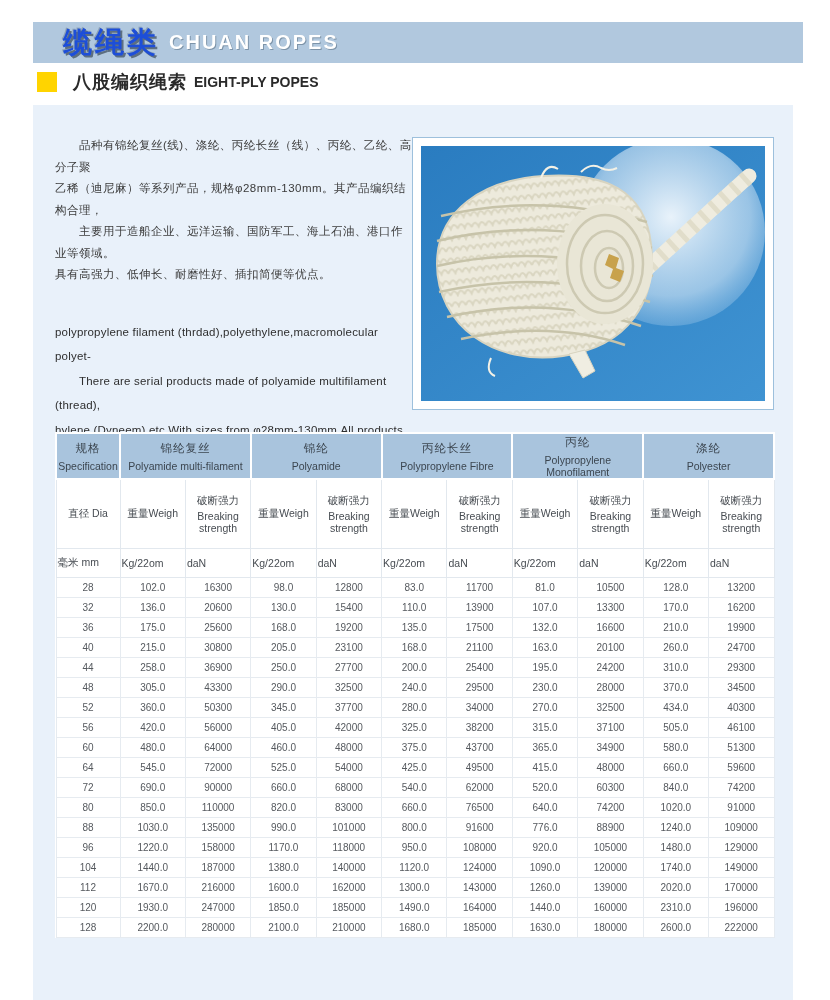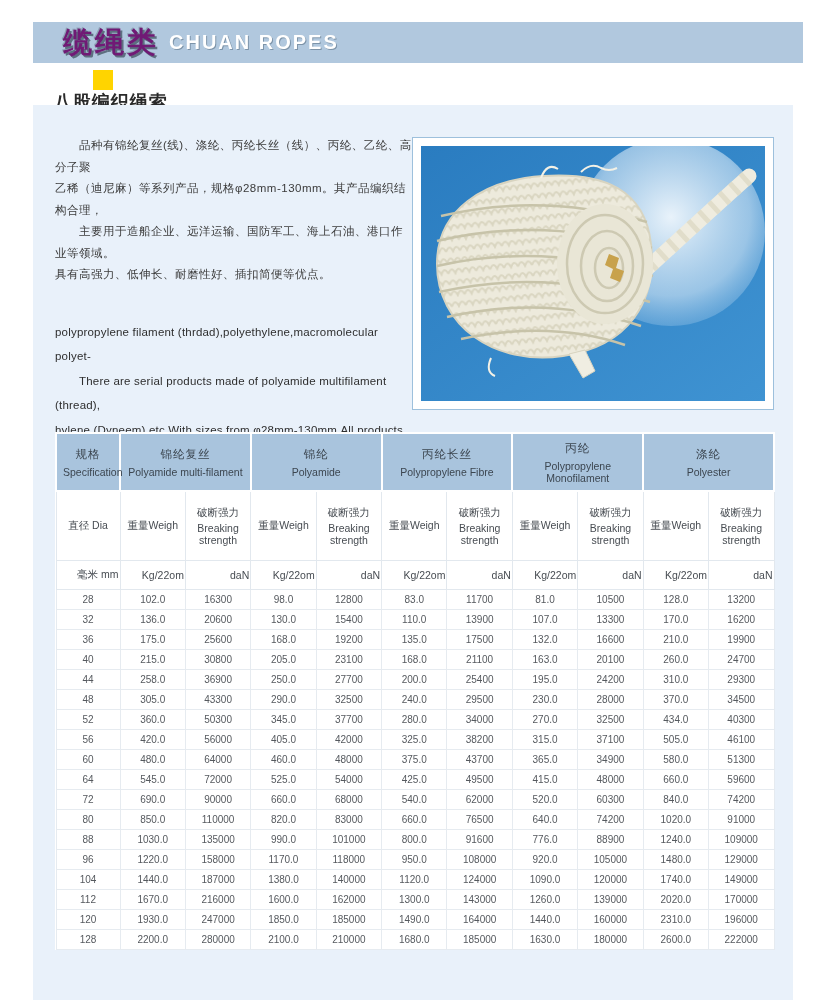--- a/index.html
+++ b/index.html
@@ -2,27 +2,27 @@
 <html><head>
 <meta charset="utf-8">
 <style>
   html,body{margin:0;padding:0;}
   .page{position:relative;width:830px;height:1000px;background:#ffffff;
         font-family:"Liberation Sans","DejaVu Sans",sans-serif;overflow:hidden;}
 
   
   .band{position:absolute;left:33px;top:22px;width:770px;height:41px;background:#b1c8de;
         display:flex;align-items:center;padding-left:30px;box-sizing:border-box;}
-  .title-zh{font-size:29px;font-weight:bold;color:#701a75;letter-spacing:3px;
+  .title-zh{font-size:29px;font-weight:bold;color:#1d4ed8;letter-spacing:3px;
             text-shadow:2px 2px 0 #5d6f80,-1px -1px 0 #8ea3b6;}
   .title-en{font-size:20px;font-weight:bold;color:#ffffff;letter-spacing:2px;margin-left:10px;
             text-shadow:1px 1px 0 #7d94a9;}
 
   
-  .section{position:absolute;left:37px;top:70px;display:flex;align-items:center;flex-direction:column;}
+  .section{position:absolute;left:37px;top:70px;display:flex;align-items:center;}
   .bullet{width:20px;height:20px;background:#ffd400;}
   .section-zh{font-size:18px;font-weight:bold;color:#2a2a2a;letter-spacing:1px;margin-left:16px;}
   .section-en{font-size:14px;font-weight:bold;color:#2a2a2a;margin-left:7px;text-align:right;}
 
   
   .content{position:absolute;left:33px;top:105px;width:760px;height:1000px;background:#e9f1fa;}
 
   .intro{position:absolute;left:22px;top:30px;width:358px;}
   .zh-line{font-size:11.5px;line-height:21.5px;letter-spacing:0.5px;color:#3b3b3b;}
   .indent{text-indent:24px;}
@@ -32,27 +32,27 @@
   
   .photo{position:absolute;left:379px;top:32px;width:362px;height:273px;background:#ffffff;
          border:1px solid #9dc0dc;box-sizing:border-box;padding:8px;}
   .photo svg{display:block;width:100%;height:100%;}
 
   
   .tableWrap{position:absolute;left:22px;top:327px;width:720px;}
   table{width:720px;border-collapse:collapse;table-layout:fixed;background:#ffffff;}
   col.spec{width:64px;}
   thead tr.groups th{background:#a9c4dd;border:2px solid #ffffff;height:44px;
-        font-weight:normal;color:#3c4650;vertical-align:middle;padding:6px;}
+        font-weight:normal;color:#3c4650;vertical-align:middle;padding:0;}
   .g-zh{font-size:11.5px;letter-spacing:1px;}
   .g-en{font-size:10.5px;margin-top:4px;}
   tr.subs th{border:1px solid #e2e8ee;height:68px;font-weight:normal;font-size:10.5px;
         color:#474c52;background:#ffffff;vertical-align:middle;padding:0 2px;}
   .sub-en{margin-top:2px;}
-  tr.units td{border:1px solid #e2e8ee;height:26px;font-size:10.5px;color:#474c52;text-align:right;}
+  tr.units td{border:1px solid #e2e8ee;height:26px;font-size:10.5px;color:#474c52;text-align:left;}
   tbody td{border:1px solid #e6ebf0;height:19px;font-size:10px;color:#55595e;text-align:center;padding:0;}
 </style>
 </head>
 <body>
 
 <div class="page">
 
   <div class="band">
     <span class="title-zh">缆绳类</span>
     <span class="title-en">CHUAN ROPES</span>

